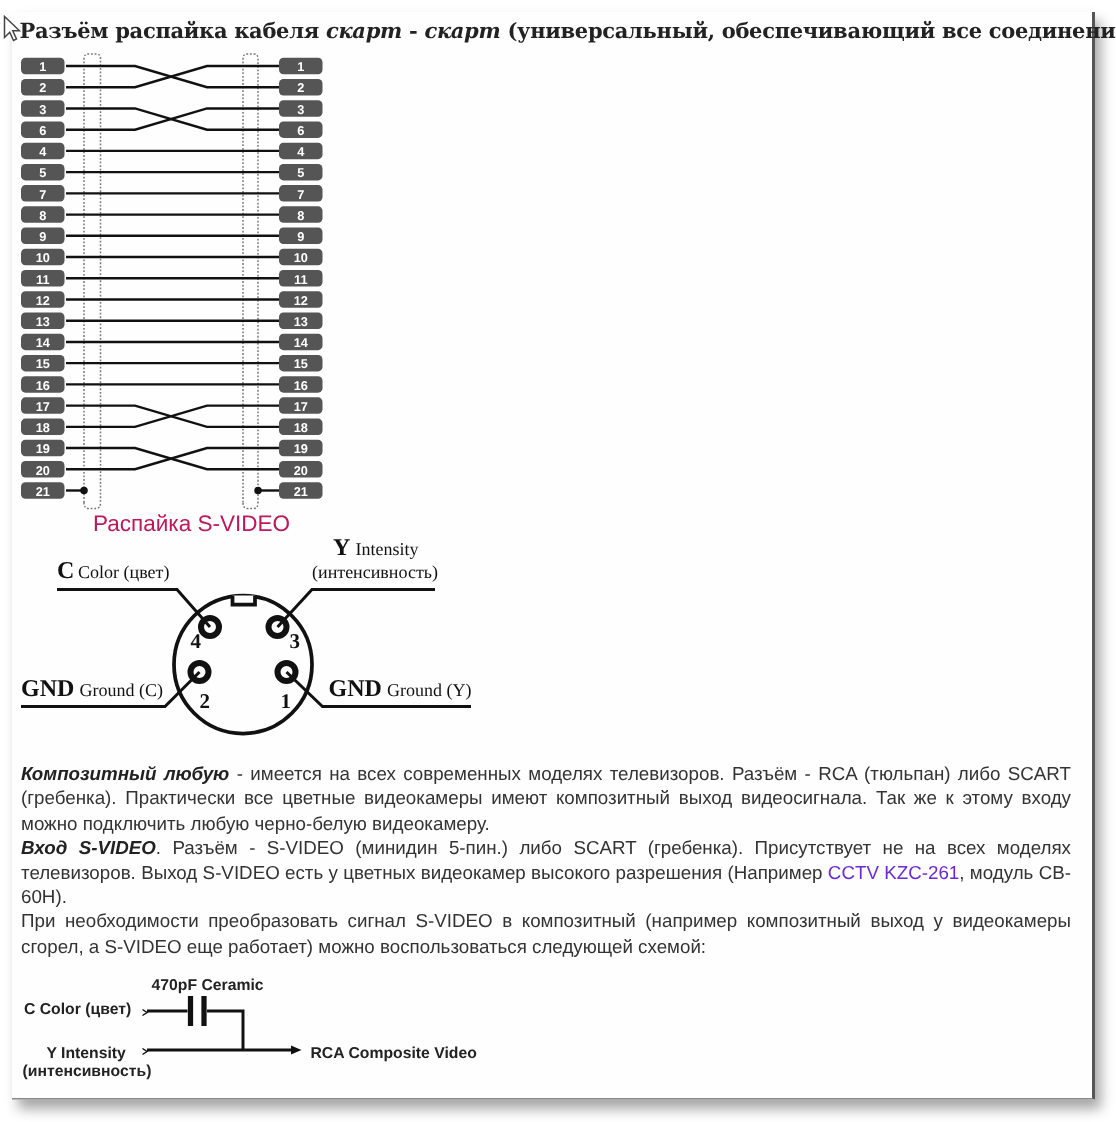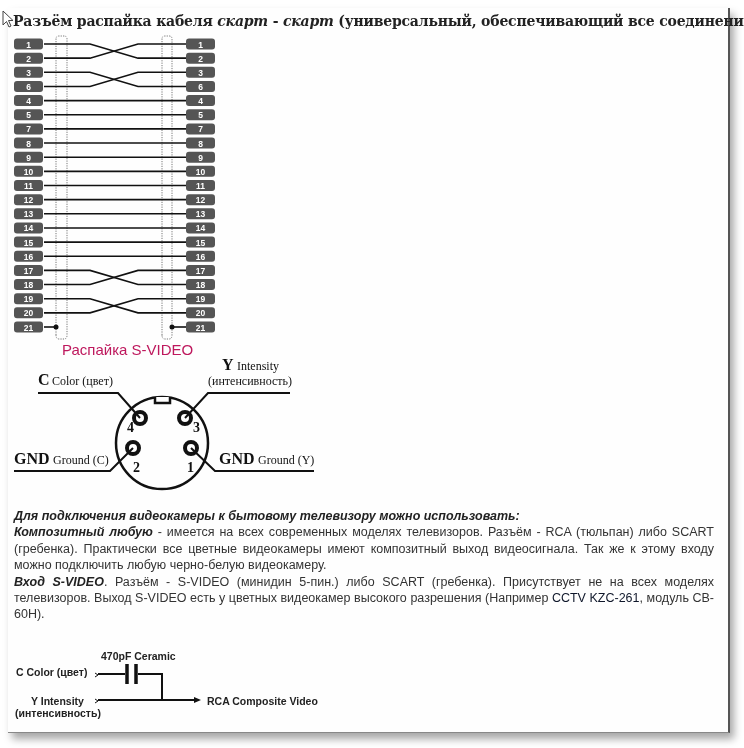--- a/index.html
+++ b/index.html
@@ -7,21 +7,21 @@
   .page{position:absolute;left:8px;top:8px;width:720px;height:724px;background:#fefefe;border-right:2px solid #555;border-bottom:1px solid #888;box-shadow:4px 6px 8px rgba(0,0,0,0.35);}
   .cursor{position:absolute;left:2px;top:10px;width:12px;height:18px;}
   .title{position:absolute;left:13px;top:13px;font-family:"DejaVu Serif",serif;font-size:14px;font-weight:bold;color:#222;white-space:nowrap;letter-spacing:-0.2px;}
   .title i{font-weight:bold;}
   .scart{position:absolute;left:0;top:0;}
   .svtitle{position:absolute;left:14px;top:341px;font-size:15px;color:#be185d;margin-left:48px;}
   .svdiag{position:absolute;left:0;top:0;}
   .text{position:absolute;left:14px;top:508px;width:700px;font-size:12.5px;line-height:16.4px;color:#333;text-align:justify;font-family:"Liberation Sans",sans-serif;}
   .text p{margin:0;}
   .text .lead{font-weight:bold;font-style:italic;color:#222;}
-  .text a{color:#0f172a;text-decoration:none;}
+  .text a{color:#6d28d9;text-decoration:none;}
   .schema{position:absolute;left:0;top:0;}
   .lbl{font-family:"Liberation Sans",sans-serif;font-weight:bold;fill:#222;}
 </style>
 </head>
 <body>
 
 <div class="page"></div>
 
 <svg class="cursor" viewBox="0 0 12 18">
   <path d="M1 1 L1 15 L4.5 11.5 L7 17 L9 16 L6.5 10.5 L11 10.5 Z" fill="#fff" stroke="#444" stroke-width="1"></path>
@@ -172,23 +172,23 @@
     <text x="237" y="370" font-size="12">Intensity</text>
     <text x="208" y="385" font-size="12">(интенсивность)</text>
     <text x="14" y="464" font-size="16" font-weight="bold">GND</text>
     <text x="53" y="464" font-size="12">Ground (C)</text>
     <text x="219" y="464" font-size="16" font-weight="bold">GND</text>
     <text x="258" y="464" font-size="12">Ground (Y)</text>
   </g>
 </svg>
 
 <div class="text">
-  <p class="lead">Для подключения видеокамеры к бытовому телевизору можно использовать:</p>
   <p><span class="lead">Композитный любую</span><span> - имеется на всех современных моделях телевизоров. Разъём - RCA (тюльпан) либо SCART (гребенка). Практически все цветные видеокамеры имеют композитный выход видеосигнала. Так же к этому входу можно подключить любую черно-белую видеокамеру.</span></p>
   <p><span class="lead">Вход S-VIDEO</span><span>. Разъём - S-VIDEO (минидин 5-пин.) либо SCART (гребенка). Присутствует не на всех моделях телевизоров. Выход S-VIDEO есть у цветных видеокамер высокого разрешения (Например </span><a href="#">CCTV KZC-261</a><span>, модуль CB-60H).</span></p>
+  <p>При необходимости преобразовать сигнал S-VIDEO в композитный (например композитный выход у видеокамеры сгорел, а S-VIDEO еще работает) можно воспользоваться следующей схемой:</p>
 </div>
 
 <svg class="schema" width="744" height="748" style="pointer-events:none">
   <text class="lbl" x="101" y="660" font-size="10.5">470pF Ceramic</text>
   <text class="lbl" x="16" y="676" font-size="10.5">C Color (цвет)</text>
   <text class="lbl" x="31" y="705" font-size="10.5">Y Intensity</text>
   <text class="lbl" x="15" y="717" font-size="10.5">(интенсивность)</text>
   <text class="lbl" x="207" y="705" font-size="10.5">RCA Composite Video</text>
   <g stroke="#111" fill="none">
     <path d="M95 673 L98 675 L95 677" stroke-width="1"></path>

